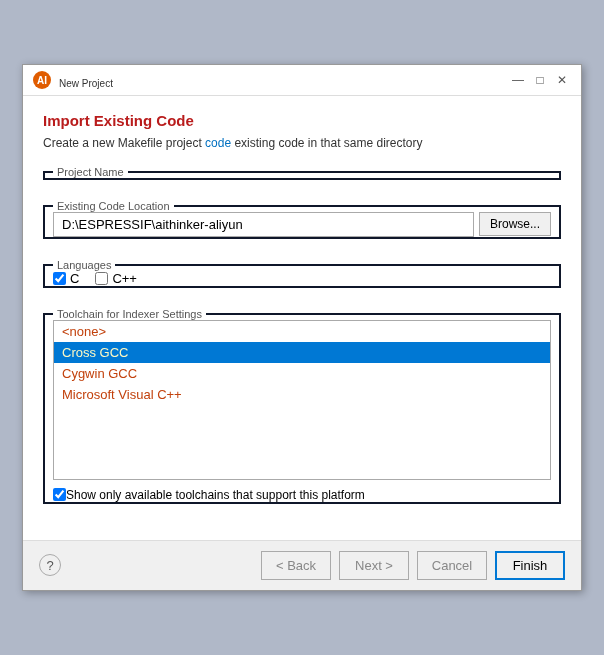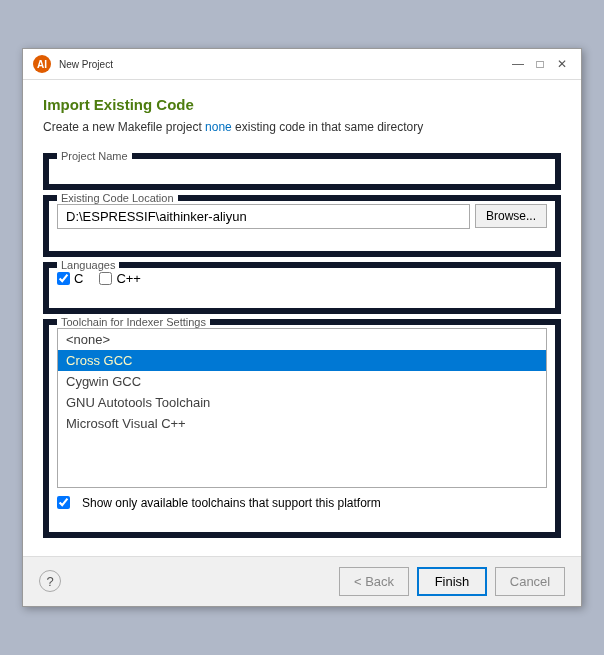--- a/index.html
+++ b/index.html
@@ -16,21 +16,21 @@
       background: #f0f0f0;
       border: 1px solid #999;
       width: 560px;
       box-shadow: 2px 2px 8px rgba(0,0,0,0.3);
     }
     .titlebar {
       background: #fff;
       border-bottom: 1px solid #ddd;
       padding: 6px 10px;
       display: flex;
-      align-items: center;
+      align-items: flex-end;
       gap: 8px;
     }
     .titlebar-icon {
       width: 18px;
       height: 18px;
       background: #e05c00;
       border-radius: 50%;
       display: flex;
       align-items: center;
       justify-content: center;
@@ -59,21 +59,21 @@
       font-size: 12px;
       color: #555;
     }
     .content {
       padding: 16px 20px;
       background: #fff;
     }
     .section-title {
       font-size: 15px;
       font-weight: bold;
-      color: #4d7c0f;
+      color: #b91c1c;
       margin-bottom: 6px;
     }
     .section-desc {
       font-size: 12px;
       color: #333;
       margin-bottom: 14px;
       line-height: 1.4;
     }
     .section-desc span.highlight {
       color: #0070c0;
@@ -81,23 +81,23 @@
     .input-field {
       width: 100%;
       border: 1px solid #aaa;
       padding: 4px 8px;
       font-size: 13px;
       color: #000;
       background: #fff;
       outline: none;
     }
     .fieldset {
-      border: 6px solid #0f172a;
-      padding: 0 8px 22px 8px;
-      margin-bottom: 2px;
+      border: 2px solid #0f172a;
+      padding: 0 8px 0 8px;
+      margin-bottom: 20px;
       position: relative;
     }
     .fieldset legend {
       font-size: 11px;
       color: #555;
       padding: 0 4px;
     }
     .location-row {
       display: flex;
       gap: 5px;
@@ -136,31 +136,31 @@
     }
     .toolchain-list {
       border: 1px solid #aaa;
       background: #fff;
       min-height: 160px;
       overflow-y: auto;
     }
     .toolchain-item {
       padding: 3px 8px;
       font-size: 13px;
-      color: #404040;
+      color: #c2410c;
       cursor: pointer;
     }
     .toolchain-item.selected {
       background: #0078d4;
       color: #fef9c3;
     }
     .show-available-row {
       display: flex;
       align-items: center;
-      gap: 12px;
+      gap: 0;
       margin-top: 8px;
       font-size: 12px;
     }
     .footer {
       background: #f0f0f0;
       border-top: 1px solid #ddd;
       padding: 10px 16px;
       display: flex;
       align-items: center;
       justify-content: space-between;
@@ -219,21 +219,21 @@
     <div class="titlebar-controls">
       <button class="titlebar-btn">—</button>
       <button class="titlebar-btn">□</button>
       <button class="titlebar-btn">✕</button>
     </div>
   </div>
 
   <div class="content">
     <div class="section-title">Import Existing Code</div>
     <div class="section-desc">
-      Create a new Makefile project <span class="highlight">none</span> existing code in that same directory
+      Create a new Makefile project <span class="highlight">code</span> existing code in that same directory
     </div>
 
     <fieldset class="fieldset">
       <legend>Project Name</legend>
     </fieldset>
 
     <fieldset class="fieldset">
       <legend>Existing Code Location</legend>
       <div class="location-row">
         <input class="location-input" type="text" value="D:\ESPRESSIF\aithinker-aliyun" style="">
@@ -254,33 +254,33 @@
         </label>
       </div>
     </fieldset>
 
     <fieldset class="fieldset">
       <legend>Toolchain for Indexer Settings</legend>
       <div class="toolchain-list">
         <div class="toolchain-item">&lt;none&gt;</div>
         <div class="toolchain-item selected">Cross GCC</div>
         <div class="toolchain-item">Cygwin GCC</div>
-        <div class="toolchain-item">GNU Autotools Toolchain</div>
         <div class="toolchain-item">Microsoft Visual C++</div>
       </div>
       <div class="show-available-row">
         <input type="checkbox" checked="" style="">
         <span>Show only available toolchains that support this platform</span>
       </div>
     </fieldset>
   </div>
 
   <div class="footer">
     <div class="footer-left">
       <button class="help-btn">?</button>
     </div>
     <div class="footer-right">
       <button class="nav-btn">&lt; Back</button>
+      <button class="nav-btn">Next &gt;</button>
+      <button class="nav-btn">Cancel</button>
       <button class="nav-btn primary">Finish</button>
-      <button class="nav-btn">Cancel</button>
     </div>
   </div>
 </div>
 
 </body></html>

